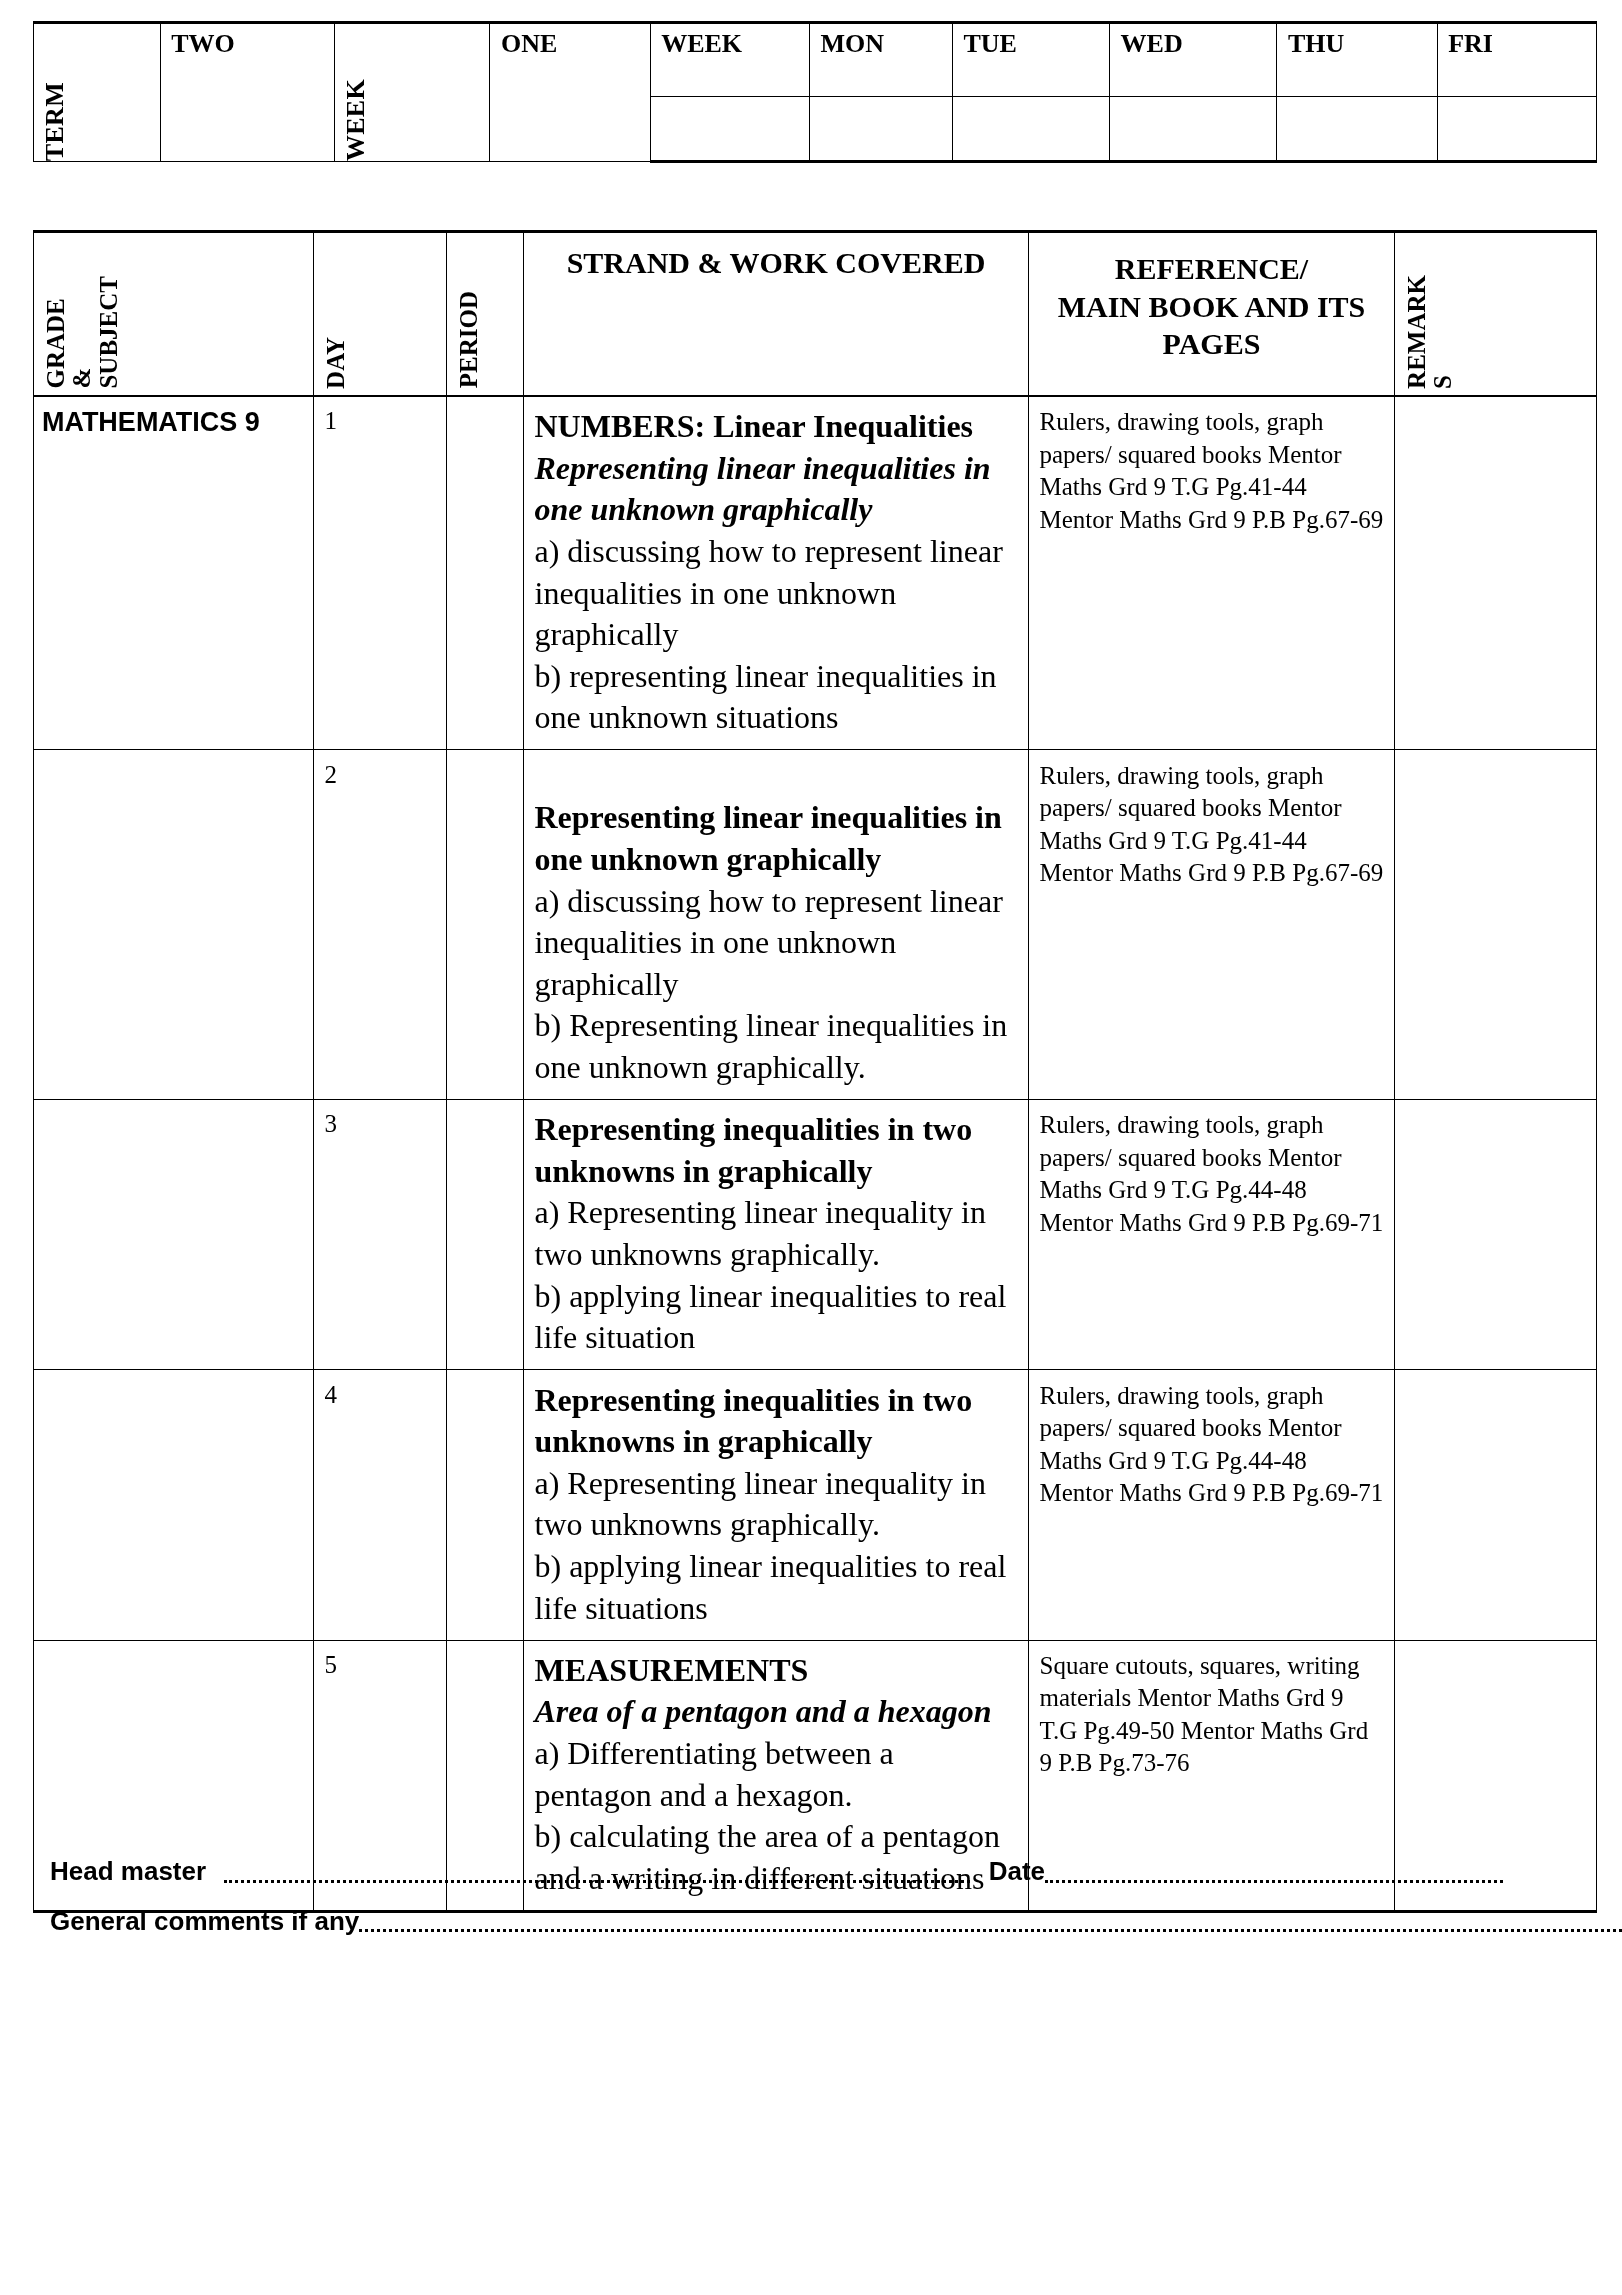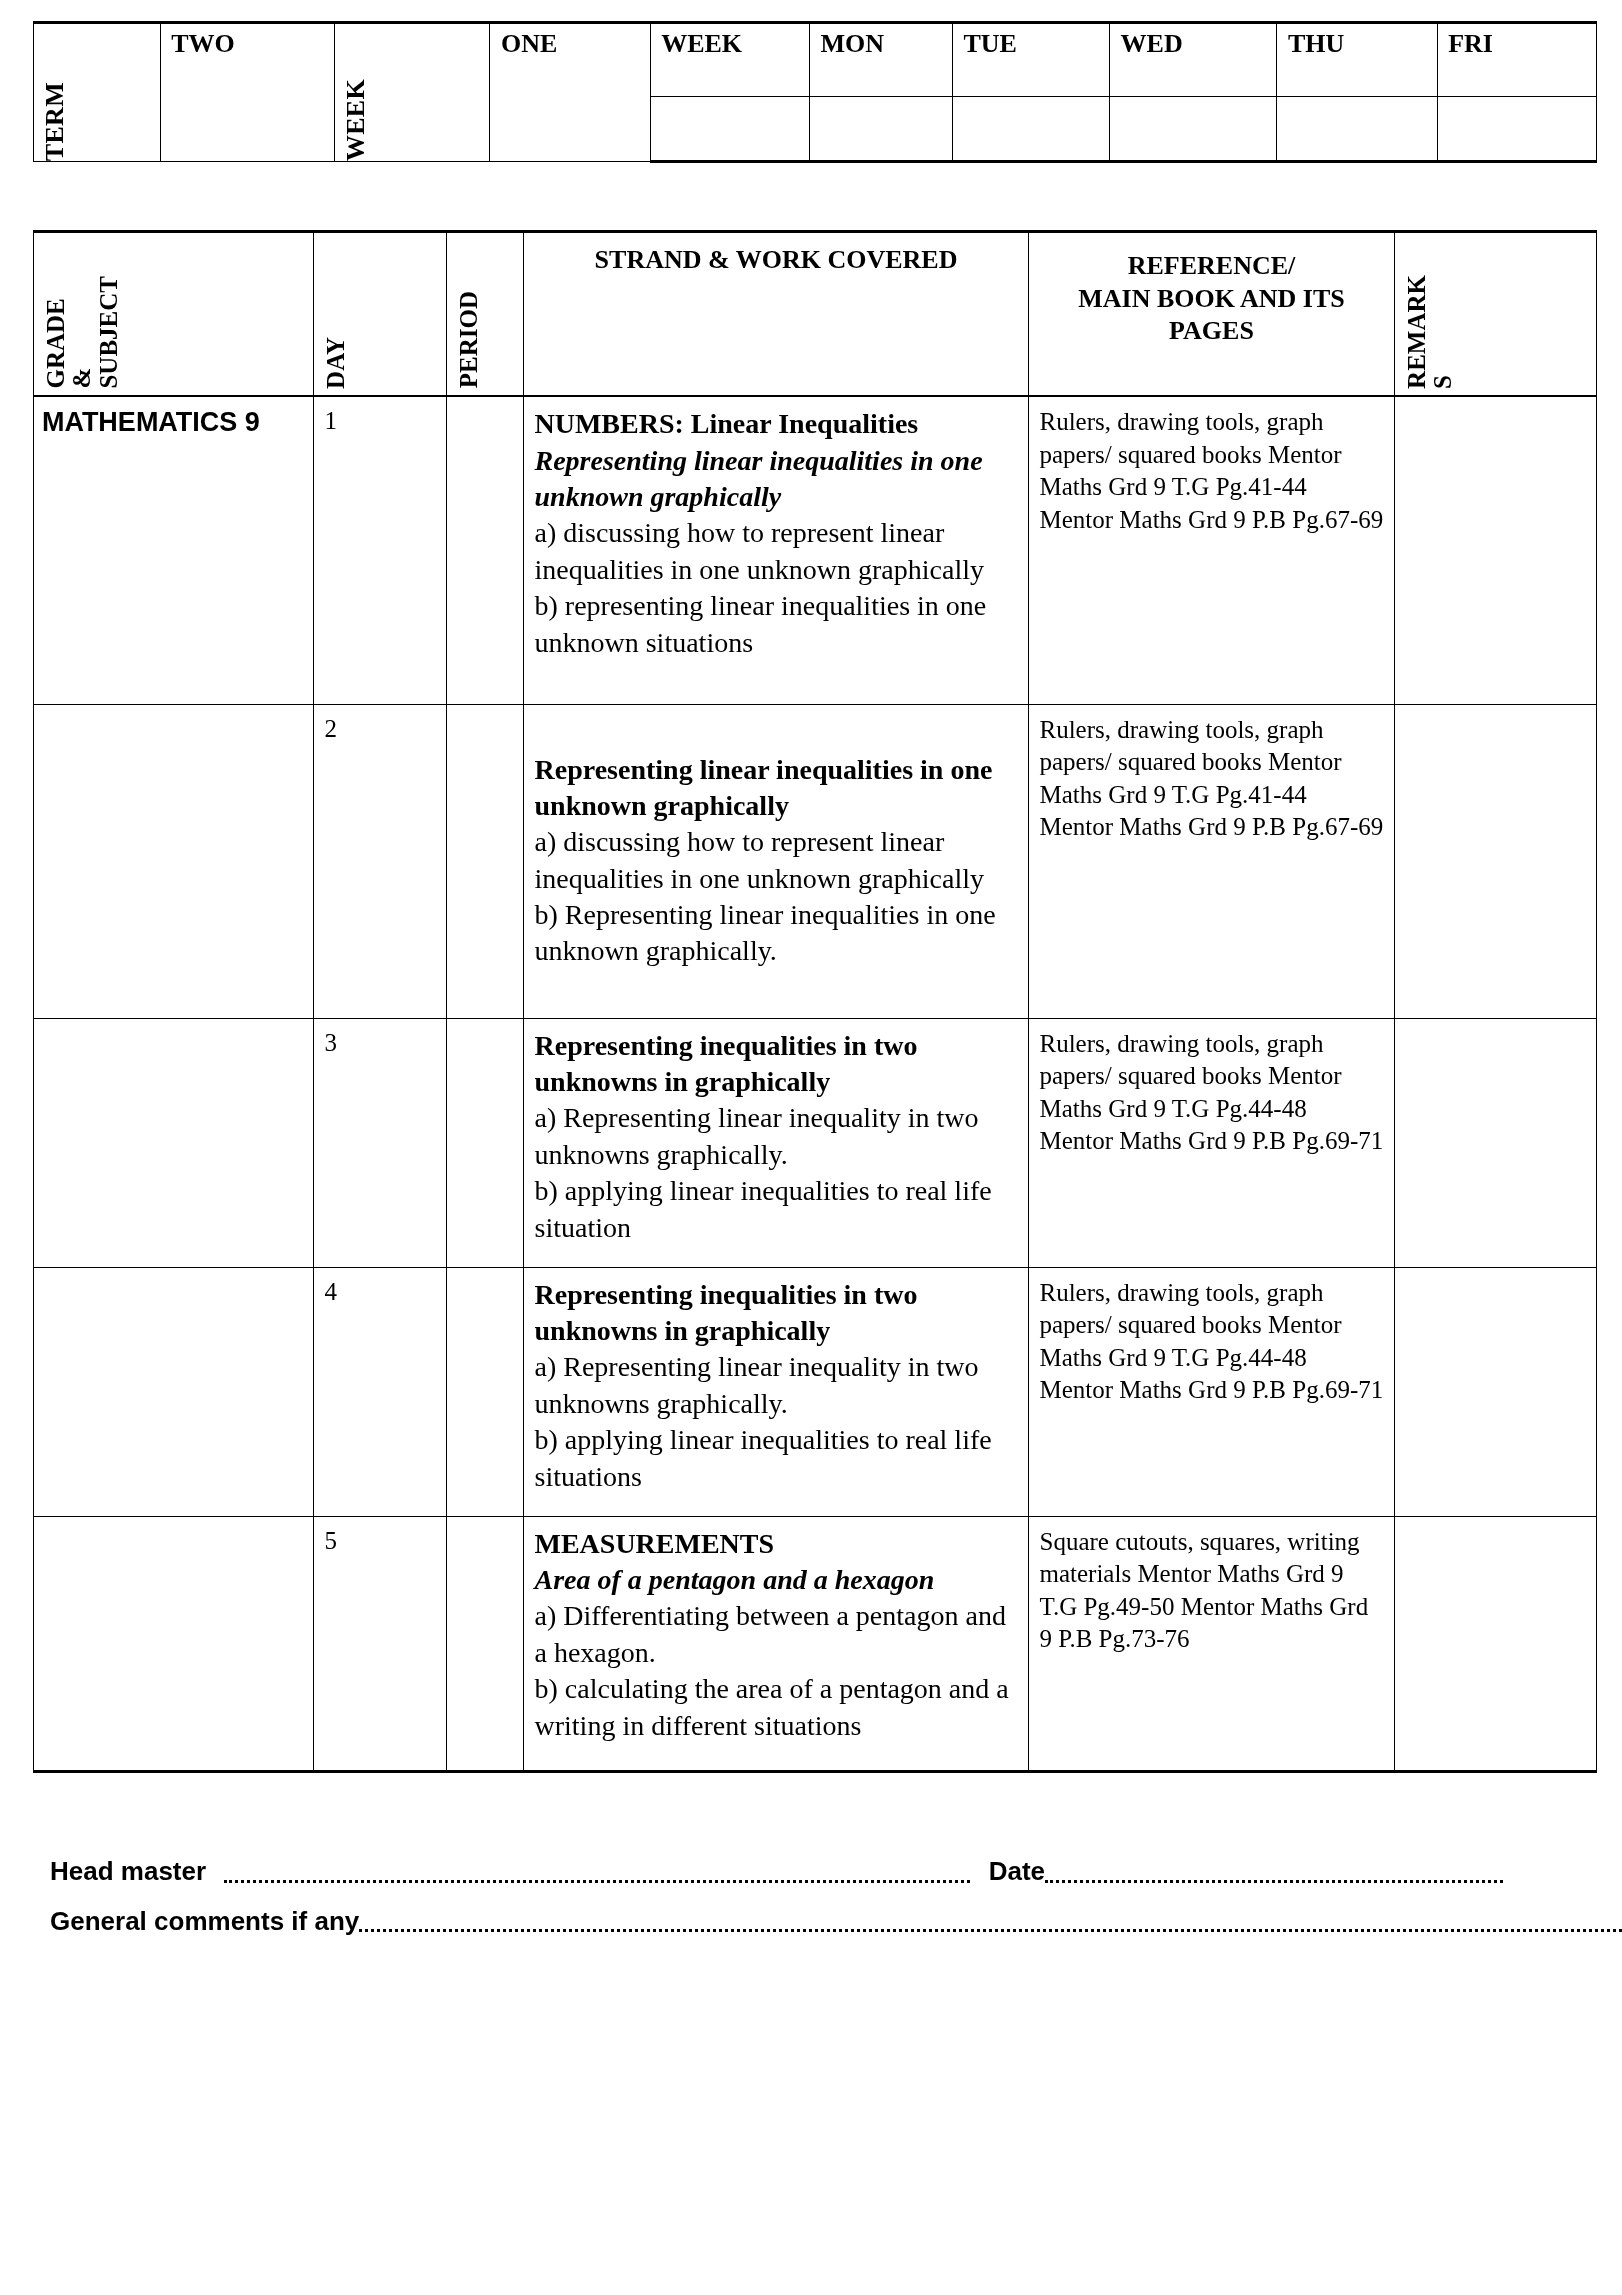--- a/index.html
+++ b/index.html
@@ -104,42 +104,42 @@
     max-height: 157px;
     white-space: normal;
   }
   .hd-flat {
     height: 162px;
     display: flex;
     align-items: flex-start;
     justify-content: center;
     padding-top: 10.5px;
     box-sizing: border-box;
-    font-size: 26px;
+    font-size: 30px;
     font-weight: bold;
     text-align: center;
     line-height: 1.25;
   }
   .hd-flat.ref { padding-top: 17px; }
 
   .cell-grade {
     padding: 9.2px 6.5px 6.5px 7.9px;
     font-family: "Liberation Sans", sans-serif;
     font-weight: bold;
     font-size: 27px;
     line-height: 1.22;
   }
   .cell-day {
     padding: 9.2px 6.5px 6.5px 10.5px;
     font-size: 25px;
     line-height: 1.2;
   }
   .cell-strand {
     padding: 9.2px 11.8px 10.5px 10.5px;
-    font-size: 28px;
+    font-size: 32px;
     line-height: 1.30;
   }
   .cell-ref {
     padding: 9.2px 9.2px 10.5px 10.5px;
     font-size: 25px;
     line-height: 1.30;
   }
   .cell-remarks { padding: 6.5px; }
 
   .s-bold { font-weight: bold; }

